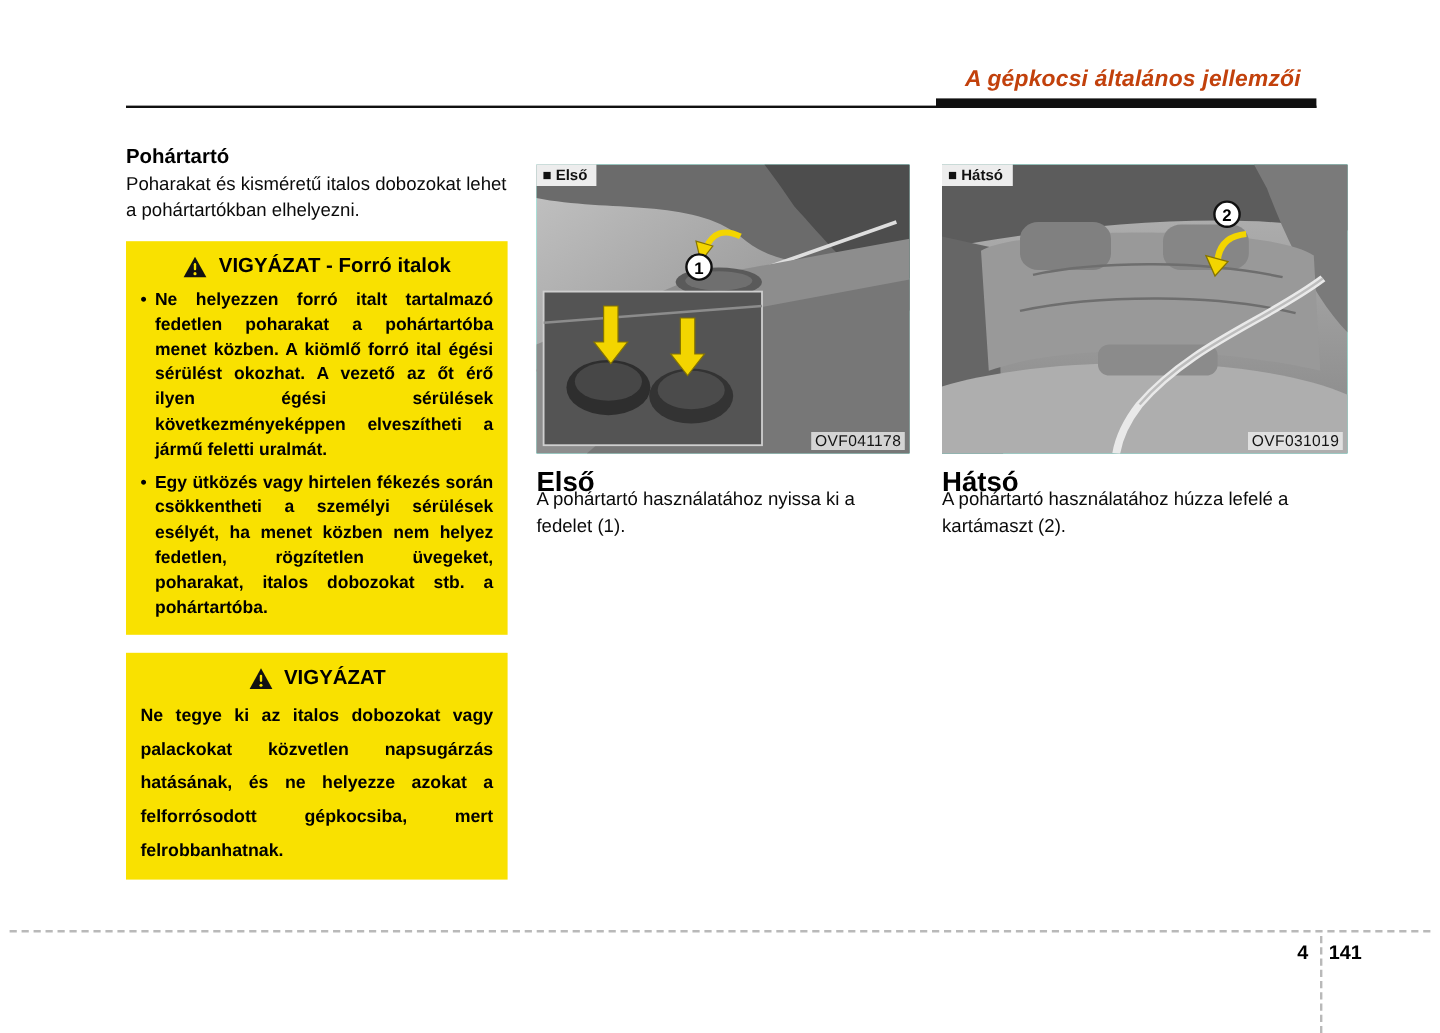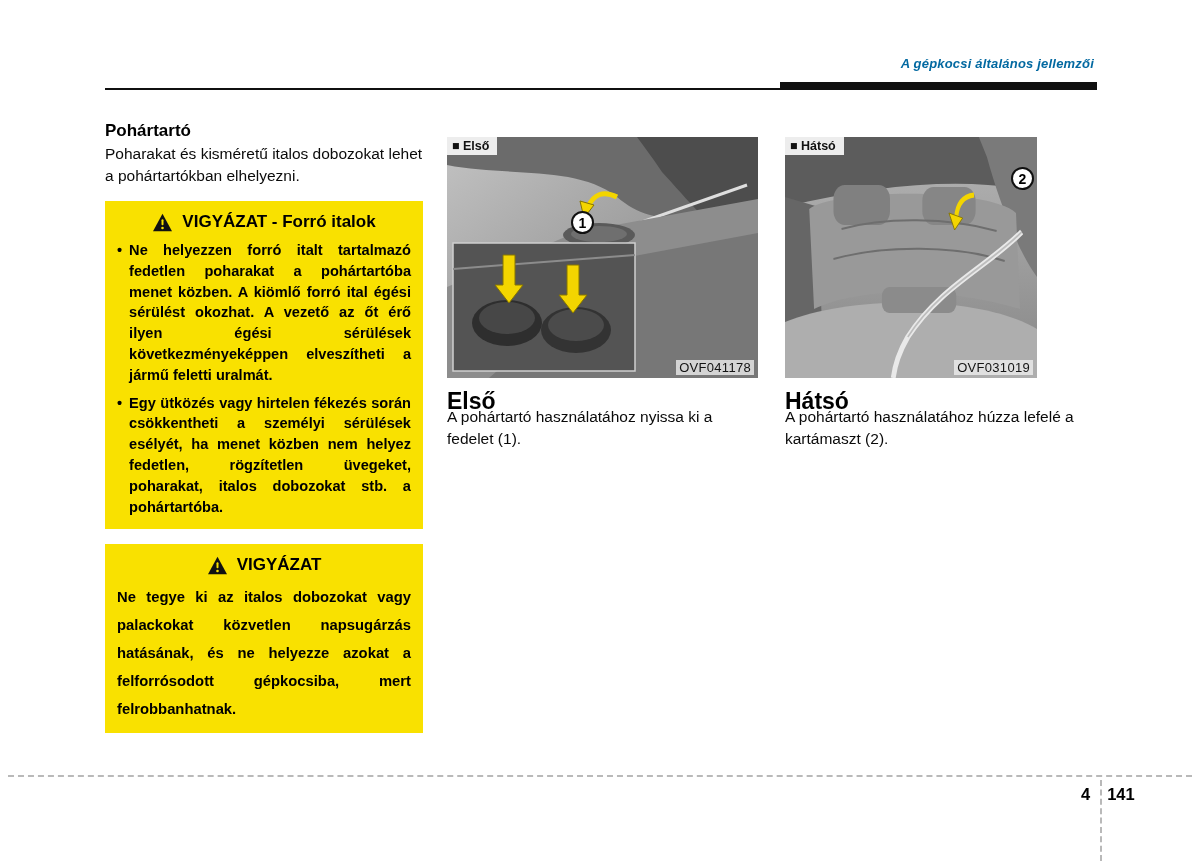--- a/index.html
+++ b/index.html
@@ -5,22 +5,22 @@
   * { margin:0; padding:0; box-sizing:border-box; }
   html, body {
     width:1200px; height:861px; background:#ffffff;
     font-family:"Liberation Sans","DejaVu Sans",sans-serif;
     color:#000;
   }
   .page { position:relative; width:1200px; height:861px; overflow:hidden; background:#fff; }
 
   
   .header-title {
-    position:absolute; top:56px; right:106px;
-    font-size:13px; font-weight:bold; font-style:italic; color:#0369a1;
+    position:absolute; top:56px; right:116px;
+    font-size:19px; font-weight:bold; font-style:italic; color:#c2410c;
     letter-spacing:0.2px;
   }
   .rule { position:absolute; top:82px; left:105px; width:992px; height:8px; }
   .rule-thin { position:absolute; left:0; right:0; bottom:0; height:2px; background:#101010; }
   .rule-thick { position:absolute; right:0; top:0; width:317px; height:8px; background:#101010; }
 
   
   .left-col { position:absolute; left:105px; top:121px; width:318px; }
   .section-heading { font-size:17px; font-weight:bold; color:#000; }
   .intro { margin-top:2px; font-size:15.5px; line-height:21.5px; color:#0a0a0a; }
@@ -43,21 +43,21 @@
   .warn-item:last-child { margin-bottom:2px; }
   .warn-item .bullet { flex:0 0 auto; }
   .warn-body {
     font-size:14.8px; font-weight:bold; line-height:28px;
     text-align:justify; hyphens:auto; color:#000;
   }
 
   
   .figure { position:absolute; top:137px; height:241px; background:#5eead4; }
   .fig-front { left:447px; width:311px; }
-  .fig-rear  { left:785px; width:252px; }
+  .fig-rear  { left:785px; width:338px; }
   .figure svg.photo { display:block; width:100%; height:100%; }
   .fig-tag {
     position:absolute; top:0; left:0;
     background:#ededed; color:#111;
     font-size:12.5px; font-weight:bold; padding:2px 8px 2px 5px;
   }
   .fig-code {
     position:absolute; right:4px; bottom:3px;
     font-size:13px; color:#141414; background:rgba(238,238,238,0.78);
     padding:0 3px; letter-spacing:0.3px;

